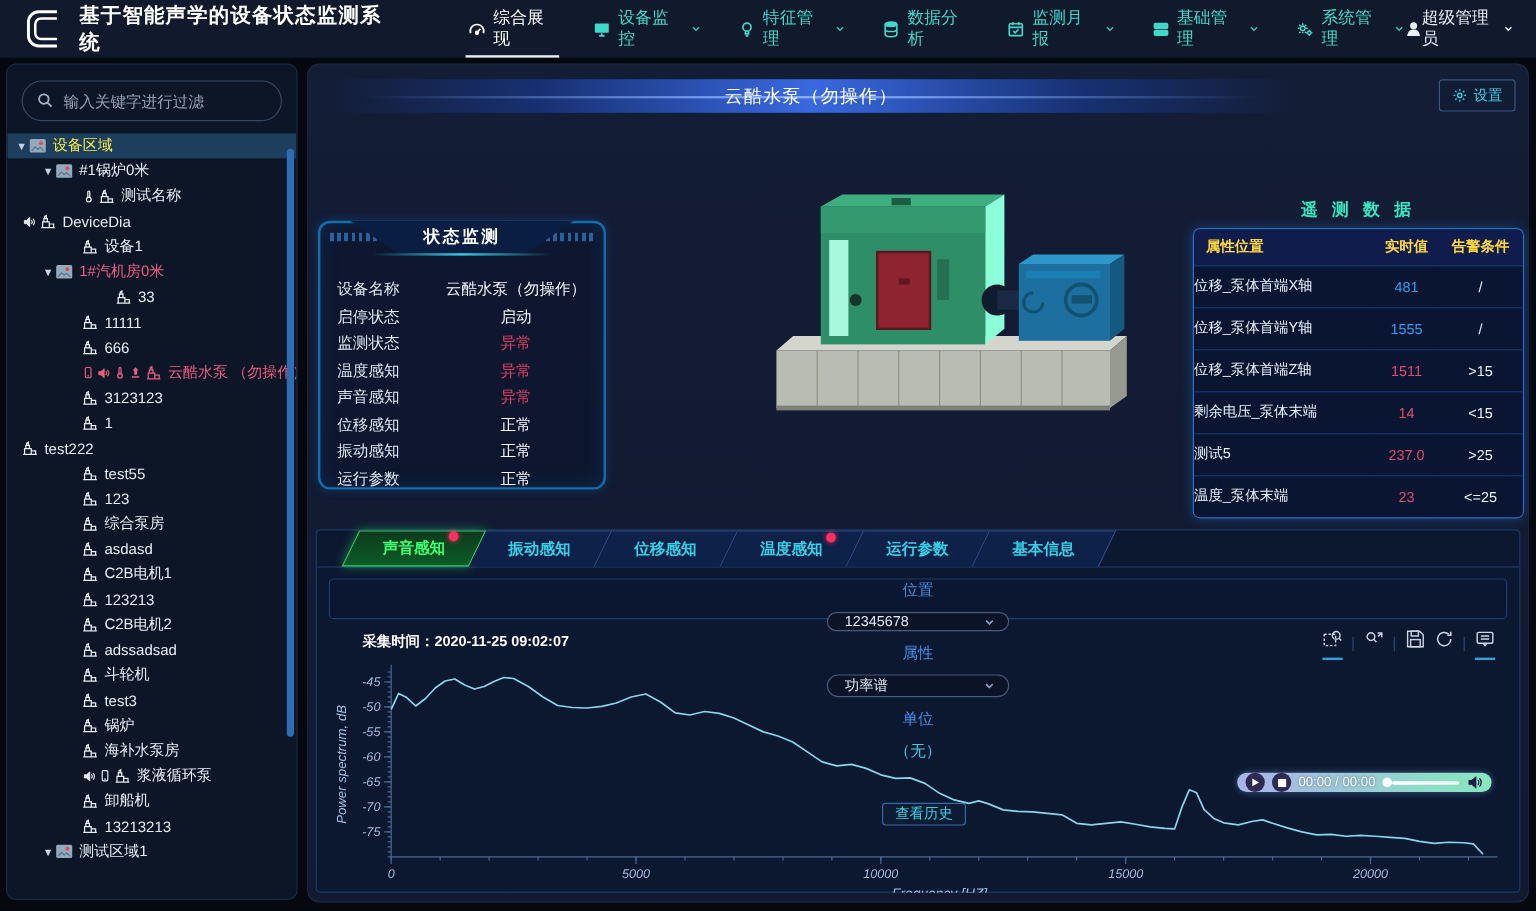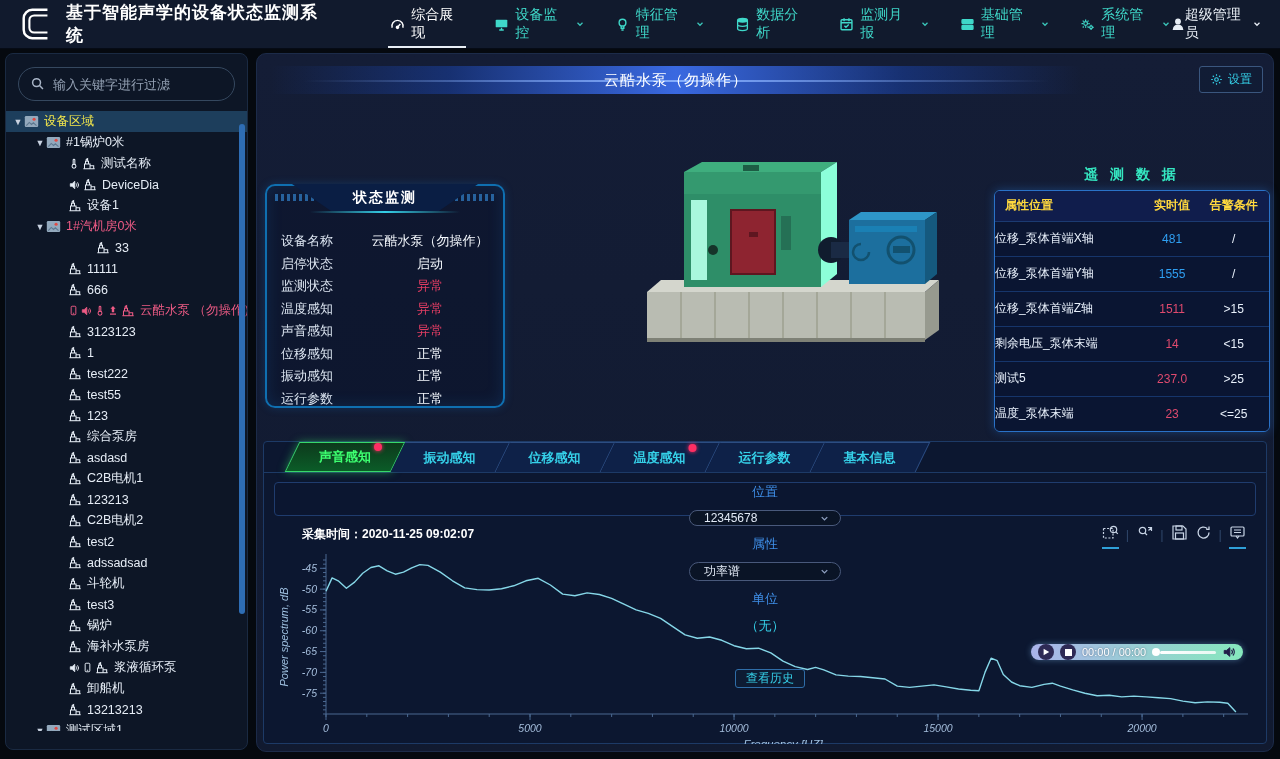--- a/index.html
+++ b/index.html
@@ -312,21 +312,21 @@
         </span>
         <span class="icn ">
           <svg width="14" height="13" viewBox="0 0 16 15" fill="none" stroke="currentColor" stroke-width="1.2">
             <path d="M1.5 13.5h13"></path>
             <path d="M2.8 13.5V8h6.4v5.5M9.2 10h4.2v3.5"></path>
             <path d="M4 8V4.8h3.4V8M4.8 4.8V2.6l1.6-.8v3"></path>
           </svg>
         </span>
         <span class="lbl">测试名称</span>
       </div>
-      <div class="tree-row c-white" style="padding-left: 50px;">
+      <div class="tree-row c-white" style="">
         <span class="arrow"></span>
         <span class="sensors">
           <span class="icn ">
             <svg width="13" height="12" viewBox="0 0 16 16" fill="currentColor" stroke="currentColor">
               <path d="M2.4 6.2v3.6h2.4L8.4 13V3L4.8 6.2z"></path>
               <path d="M10.2 5.8a3.2 3.2 0 0 1 0 4.4M12 4.4a5.4 5.4 0 0 1 0 7.2" fill="none" stroke-width="1.2"></path>
             </svg>
           </span>
         </span>
         <span class="icn ">
@@ -445,21 +445,21 @@
         <span class="arrow"></span>
         <span class="icn ">
           <svg width="14" height="13" viewBox="0 0 16 15" fill="none" stroke="currentColor" stroke-width="1.2">
             <path d="M1.5 13.5h13"></path>
             <path d="M2.8 13.5V8h6.4v5.5M9.2 10h4.2v3.5"></path>
             <path d="M4 8V4.8h3.4V8M4.8 4.8V2.6l1.6-.8v3"></path>
           </svg>
         </span>
         <span class="lbl">1</span>
       </div>
-      <div class="tree-row c-white" style="padding-left: 50px;">
+      <div class="tree-row c-white" style="">
         <span class="arrow"></span>
         <span class="icn ">
           <svg width="14" height="13" viewBox="0 0 16 15" fill="none" stroke="currentColor" stroke-width="1.2">
             <path d="M1.5 13.5h13"></path>
             <path d="M2.8 13.5V8h6.4v5.5M9.2 10h4.2v3.5"></path>
             <path d="M4 8V4.8h3.4V8M4.8 4.8V2.6l1.6-.8v3"></path>
           </svg>
         </span>
         <span class="lbl">test222</span>
       </div>
@@ -532,31 +532,20 @@
       <div class="tree-row c-white" style="padding-left: 50px;">
         <span class="arrow"></span>
         <span class="icn ">
           <svg width="14" height="13" viewBox="0 0 16 15" fill="none" stroke="currentColor" stroke-width="1.2">
             <path d="M1.5 13.5h13"></path>
             <path d="M2.8 13.5V8h6.4v5.5M9.2 10h4.2v3.5"></path>
             <path d="M4 8V4.8h3.4V8M4.8 4.8V2.6l1.6-.8v3"></path>
           </svg>
         </span>
         <span class="lbl">C2B电机2</span>
-      </div>
-      <div class="tree-row c-white" style="padding-left: 50px;">
-        <span class="arrow"></span>
-        <span class="icn ">
-          <svg width="14" height="13" viewBox="0 0 16 15" fill="none" stroke="currentColor" stroke-width="1.2">
-            <path d="M1.5 13.5h13"></path>
-            <path d="M2.8 13.5V8h6.4v5.5M9.2 10h4.2v3.5"></path>
-            <path d="M4 8V4.8h3.4V8M4.8 4.8V2.6l1.6-.8v3"></path>
-          </svg>
-        </span>
-        <span class="lbl">test2</span>
       </div>
       <div class="tree-row c-white" style="padding-left: 50px;">
         <span class="arrow"></span>
         <span class="icn ">
           <svg width="14" height="13" viewBox="0 0 16 15" fill="none" stroke="currentColor" stroke-width="1.2">
             <path d="M1.5 13.5h13"></path>
             <path d="M2.8 13.5V8h6.4v5.5M9.2 10h4.2v3.5"></path>
             <path d="M4 8V4.8h3.4V8M4.8 4.8V2.6l1.6-.8v3"></path>
           </svg>
         </span>

